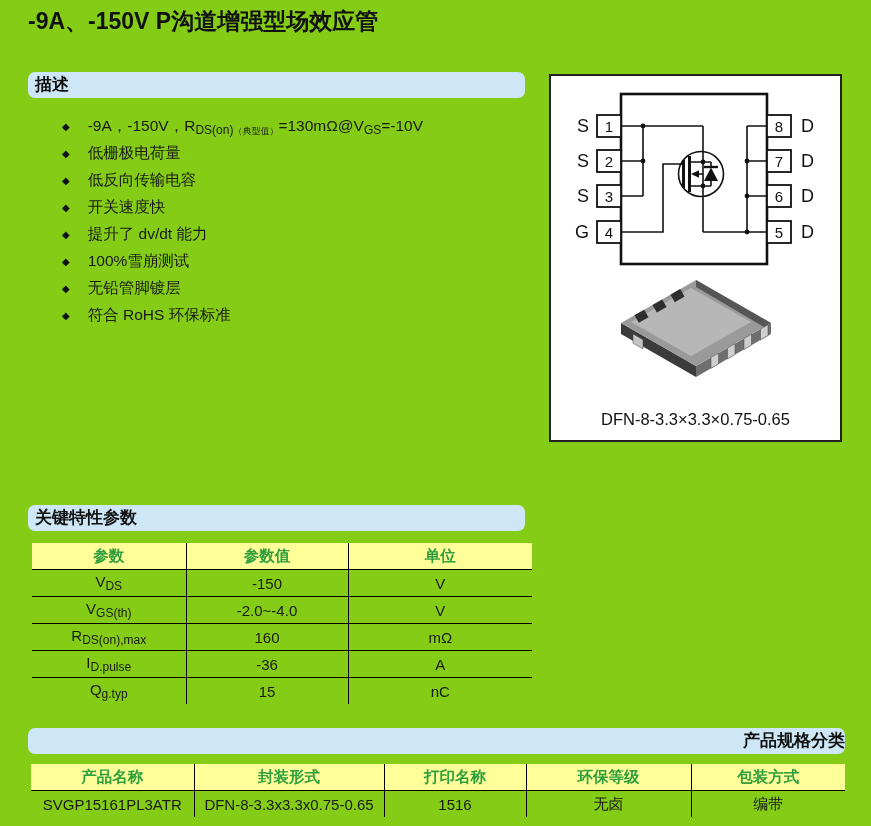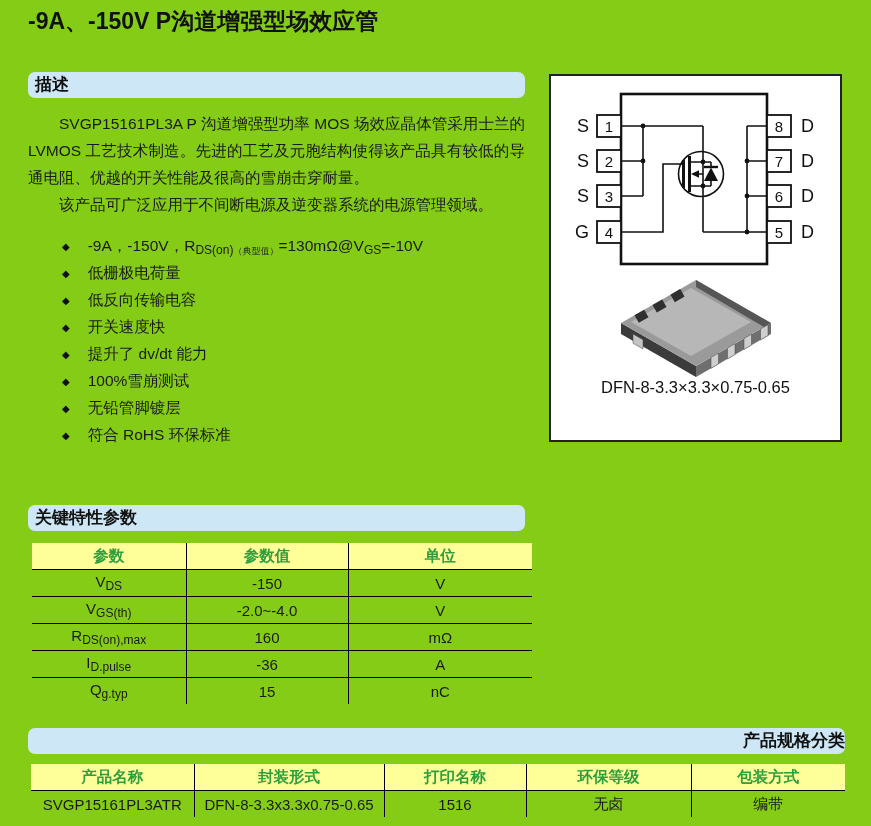--- a/index.html
+++ b/index.html
@@ -21,40 +21,36 @@
   .ps-section{position:absolute;left:28px;top:728px;width:817px;}
   .ps-section .section-bar{width:817px;box-sizing:border-box;text-align:right;}
   table{border-collapse:collapse;border:2px solid #84cc16;table-layout:fixed;}
   .kp-table{width:502px;margin:10px 0 0 2px;}
   .ps-table{width:816px;margin:8px 0 0 1px;}
   th,td{border:1px solid #000;height:26px;text-align:center;padding:0;font-size:15px;overflow:hidden;}
   th{background:var(--thbg,#ffff99);color:var(--thfg,#2f9e3c);font-size:15.5px;font-weight:bold;}
   .right-box{position:absolute;left:549px;top:74px;width:293px;height:368px;
              border:2px solid #222;box-sizing:border-box;background:#fff;
              display:flex;flex-direction:column;align-items:center;}
-  .pkg-label{margin-top:0;font-size:16.5px;color:#111;}
+  .pkg-label{margin-top:32px;font-size:16.5px;color:#111;}
   .wire{stroke:#111;stroke-width:1.6;fill:none;}
   .thick{stroke:#111;stroke-width:2.6;fill:none;}
   .pinbox{fill:#fff;stroke:#111;stroke-width:1.8;}
   .pintext{font-size:15px;fill:#111;}
   .sidetext{font-size:18px;fill:#111;}
 </style>
 </head>
 <body>
 
 <div class="page">
 
   <div class="page-title">-9A、-150V P沟道增强型场效应管</div>
 
   <div class="left-col">
     <div class="section-bar">描述</div>
-    <div class="desc-text">
-      <p>SVGP15161PL3A  P 沟道增强型功率 MOS 场效应晶体管采用士兰的 LVMOS 工艺技术制造。先进的工艺及元胞结构使得该产品具有较低的导通电阻、优越的开关性能及很高的雪崩击穿耐量。</p>
-      <p>该产品可广泛应用于不间断电源及逆变器系统的电源管理领域。</p>
-    </div>
     <div class="feature-list">
         <div class="feat">
           <span class="bullet">◆</span>
           <span><span>-9A，-150V，R</span><span class="sub">DS(on)</span><span class="sub small">（典型值）</span><span>=130mΩ@V</span><span class="sub">GS</span><span>=-10V</span></span>
         </div>
         <div class="feat">
           <span class="bullet">◆</span>
           <span><span>低栅极电荷量</span></span>
         </div>
         <div class="feat">

